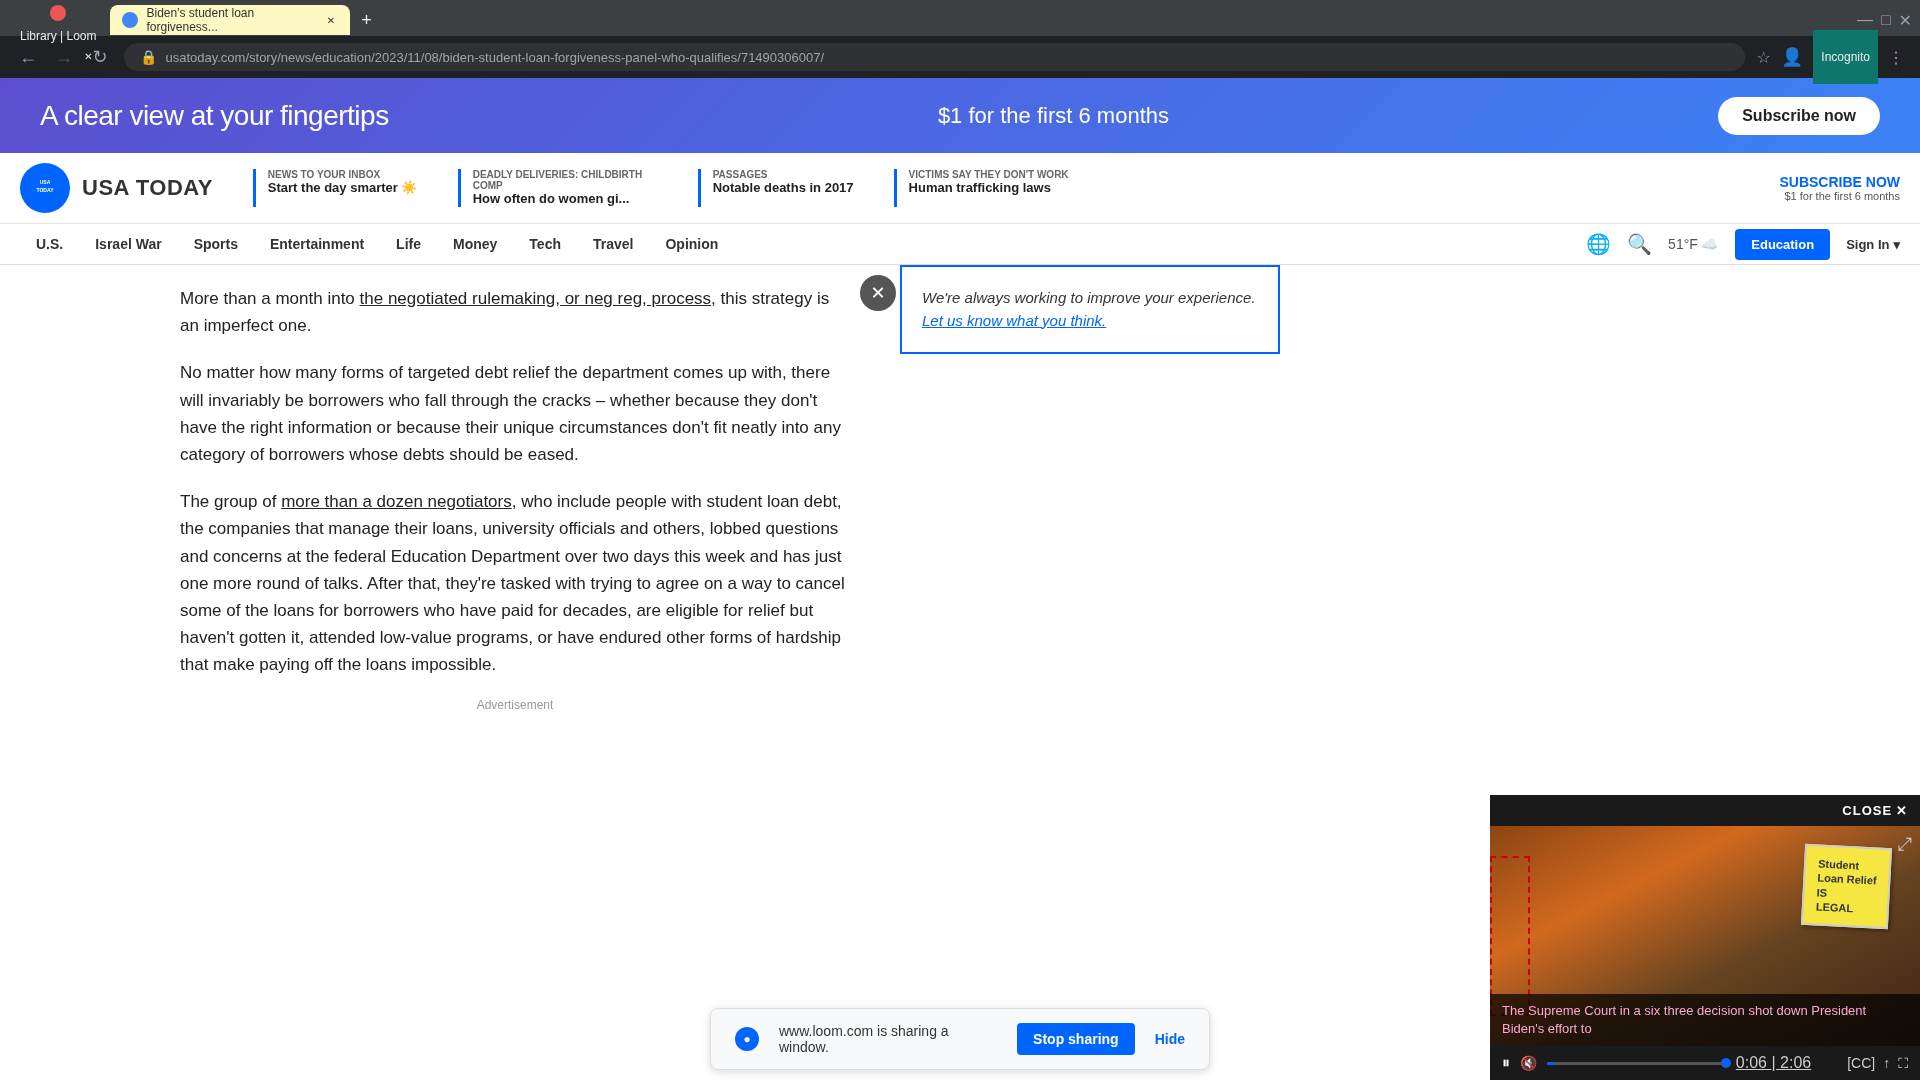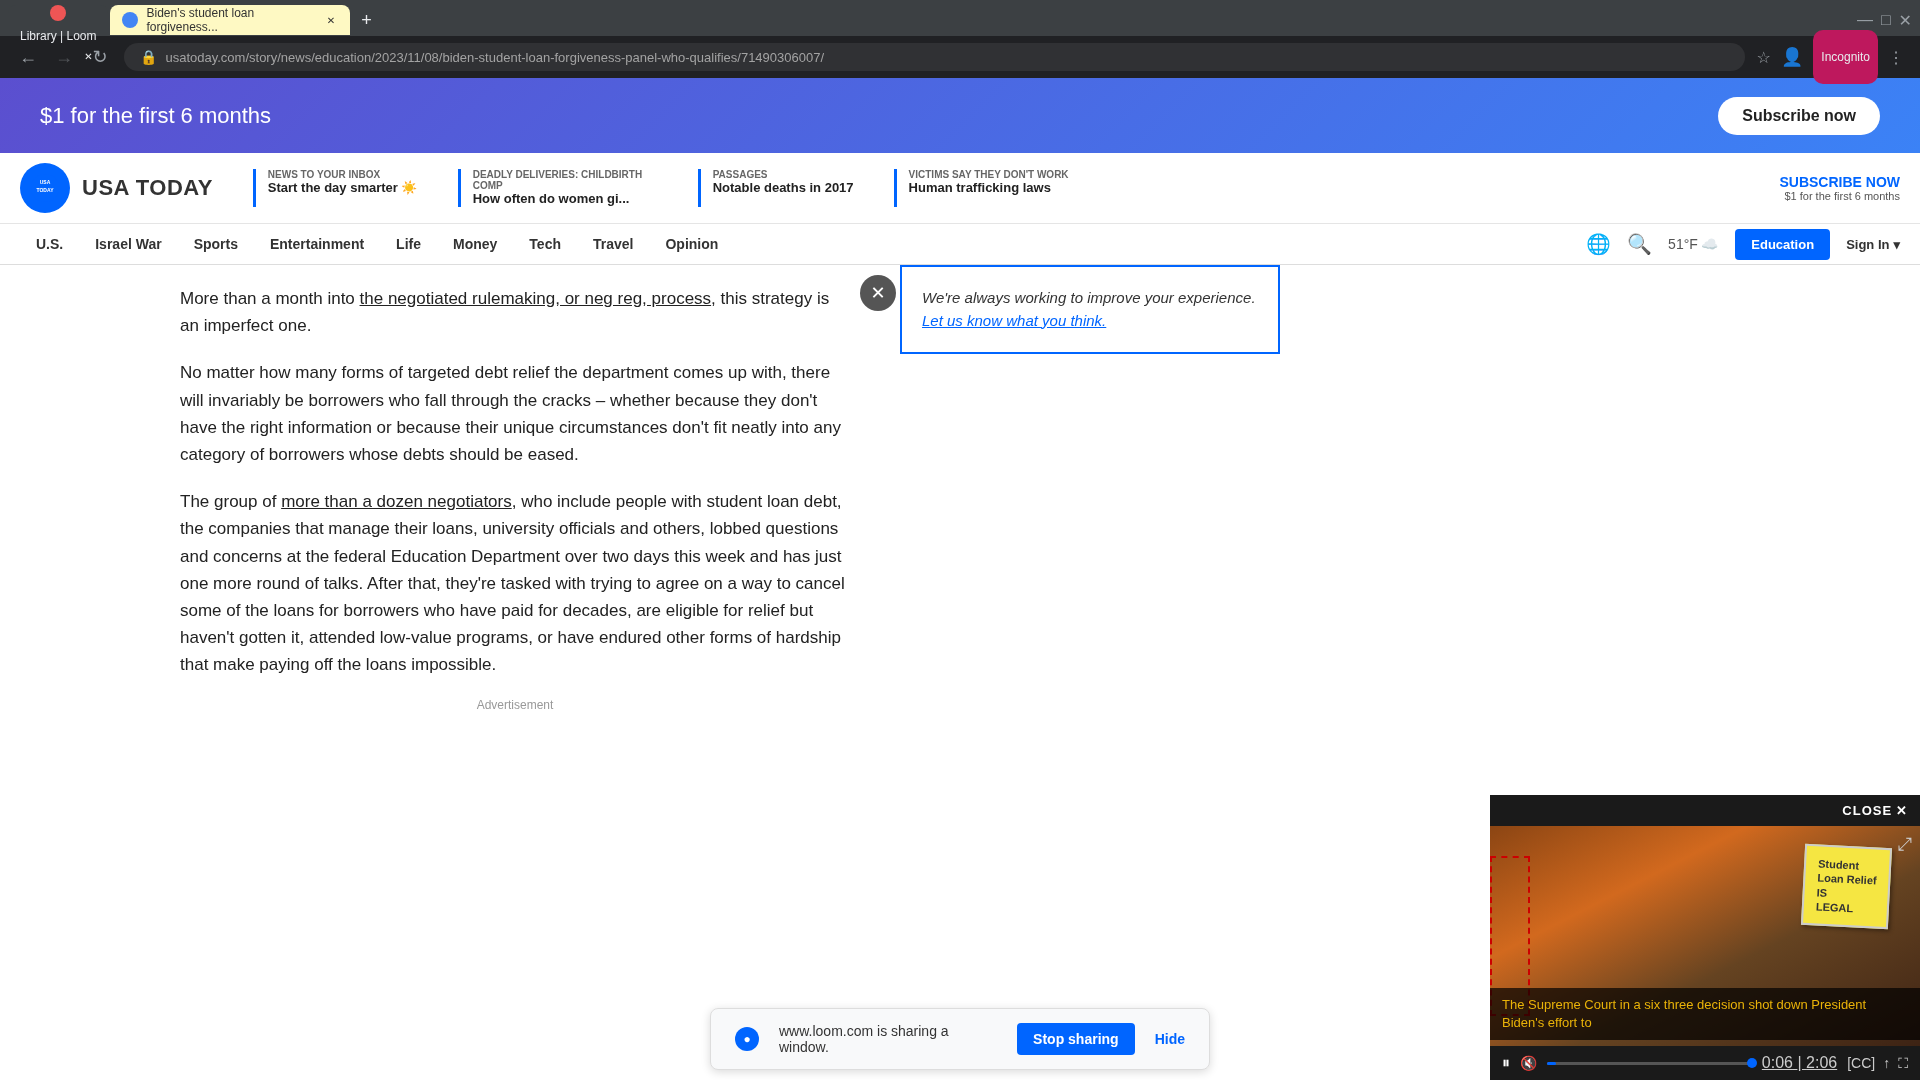--- a/index.html
+++ b/index.html
@@ -96,25 +96,25 @@
     .url-lock { color: #9aa0a6; font-size: 14px; }
     .url-text { color: #a3a3a3; font-size: 13px; }
     .address-actions {
       display: flex;
       align-items: center;
       gap: 10px;
       color: #9aa0a6;
       font-size: 16px;
     }
     .incognito-badge {
-      background: #be185d;
+      background: #0f766e;
       color: #e8eaed;
       font-size: 12px;
       padding: 20px 8px;
-      border-radius: 10px;
+      border-radius: 0;
     }
 
     
     .banner-ad {
       background: linear-gradient(135deg, #5b4fcf 0%, #3b82f6 100%);
       padding: 20px 40px;
       display: flex;
       align-items: center;
       justify-content: space-between;
       height: 75px;
@@ -363,25 +363,25 @@
       font-size: 11px;
       font-weight: 700;
       line-height: 1.3;
       transform: rotate(3deg);
       border: 2px solid #ccc;
       color: #333;
       box-shadow: 2px 2px 4px rgba(0,0,0,0.4);
     }
     .video-caption {
       position: absolute;
-      bottom: 6px;
+      bottom: 0;
       left: 0;
       right: 0;
       background: rgba(0,0,0,0.7);
-      color: #eab308;
+      color: #f9a8d4;
       font-size: 13px;
       padding: 8px 12px;
       line-height: 1.4;
     }
     .video-controls {
       background: #1a1a1a;
       padding: 8px 12px;
       display: flex;
       align-items: center;
       gap: 10px;
@@ -417,20 +417,21 @@
     }
     .video-time {
       color: #ccc;
       font-size: 16px;
       white-space: nowrap;
       text-decoration: underline;
     }
     .video-extra-btns {
       display: flex;
       gap: 8px;
+      margin-left: 26px;
     }
     .video-extra-btn {
       color: #ccc;
       font-size: 14px;
       cursor: pointer;
       background: none;
       border: none;
     }
 
     
@@ -539,20 +540,21 @@
     <div class="address-actions">
       <span style="cursor:pointer;">☆</span>
       <span style="cursor:pointer;font-size:18px;">👤</span>
       <span class="incognito-badge">Incognito</span>
       <span style="cursor:pointer;">⋮</span>
     </div>
   </div>
 </div>
 
 <div class="banner-ad">
+  <span class="banner-text">A clear view at your fingertips</span>
   <span class="banner-price">$1 for the first 6 months</span>
   <button class="subscribe-btn">Subscribe now</button>
 </div>
 
 <div class="site-header">
   <div class="header-top">
 
     <a class="logo-area">
       <div class="logo-circle">
         <svg width="30" height="30" viewBox="0 0 30 30">

